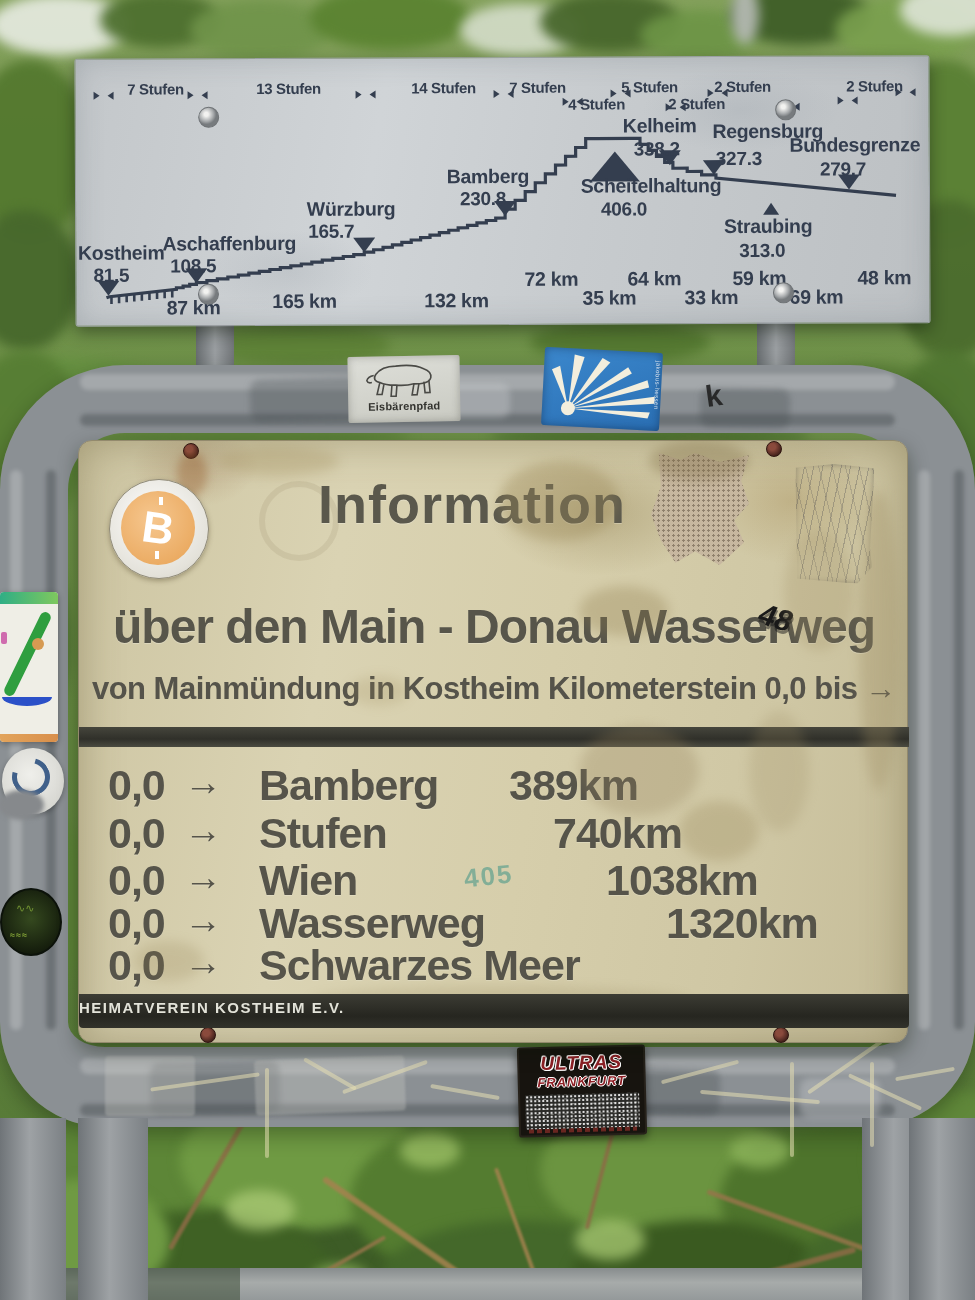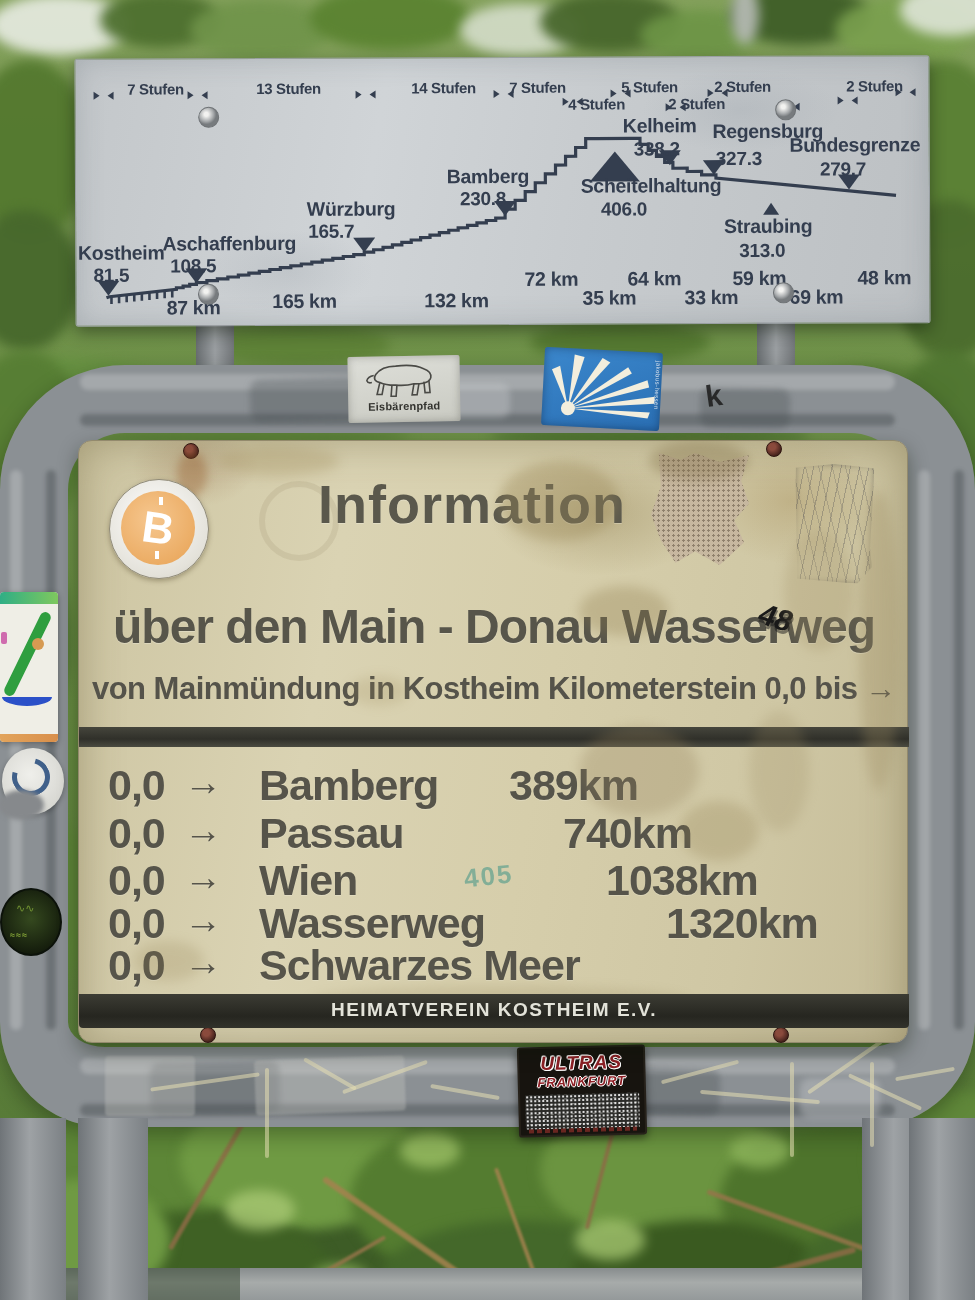--- a/index.html
+++ b/index.html
@@ -137,22 +137,22 @@
     letter-spacing:-1px;text-shadow:0 1px 0 rgba(255,255,250,.2);}
   #rows .row span{top:0;white-space:nowrap;}
   #rows .c0{left:29px;}
   #rows .arr{left:105px;font-weight:400;font-size:38px;top:2px;}
   #rows .city{left:180px;}
   .stamp{left:385px;top:420px;font-size:26px;color:#3f9486;opacity:.55;transform:rotate(-6deg);
     letter-spacing:2px;font-weight:700;}
   .band{left:0;top:553px;width:830px;height:34px;
     background:linear-gradient(180deg,#3c3c34,#262620 65%,#32322b);
     border-radius:0 0 4px 4px;}
-  .band span{position:absolute;left:0;right:0;top:5px;text-align:center;color:#e3e3d9;
-    font-size:19px;font-weight:700;letter-spacing:1.5px;}
+  .band span{position:absolute;left:0;right:0;top:5px;text-align:left;color:#e3e3d9;
+    font-size:15px;font-weight:700;letter-spacing:1.5px;}
   .stain{border-radius:50%;}
 </style>
 </head>
 <body>
 
 <div id="stage">
   <div id="foliage" style="left:0;top:0;width:975px;height:1300px;">
       <div class="blob" style="left: -10px; top: -5px; width: 140px; height: 60px; background: rgb(232, 236, 227); opacity: 0.9; filter: blur(6px);"></div>
       <div class="blob" style="left: 100px; top: -8px; width: 120px; height: 56px; background: rgb(78, 112, 47); opacity: 0.95; filter: blur(6px);"></div>
       <div class="blob" style="left: 190px; top: 0px; width: 140px; height: 60px; background: rgb(112, 148, 74); opacity: 0.9; filter: blur(6px);"></div>
@@ -418,22 +418,22 @@
     <div id="rows" style="left:0;top:0;width:830px;height:603px;">
         <div class="row" style="top: 320px;">
           <span class="c0">0,0</span>
           <span class="arr">→</span>
           <span class="city">Bamberg</span>
           <span class="val" style="left: 430px;">389km</span>
         </div>
         <div class="row" style="top: 368px;">
           <span class="c0">0,0</span>
           <span class="arr">→</span>
-          <span class="city">Passau</span>
-          <span class="val" style="left: 484px;">740km</span>
+          <span class="city">Stufen</span>
+          <span class="val" style="left: 474px;">740km</span>
         </div>
         <div class="row" style="top: 415px;">
           <span class="c0">0,0</span>
           <span class="arr">→</span>
           <span class="city">Wien</span>
           <span class="val" style="left: 527px;">1038km</span>
         </div>
         <div class="row" style="top: 458px;">
           <span class="c0">0,0</span>
           <span class="arr">→</span>

